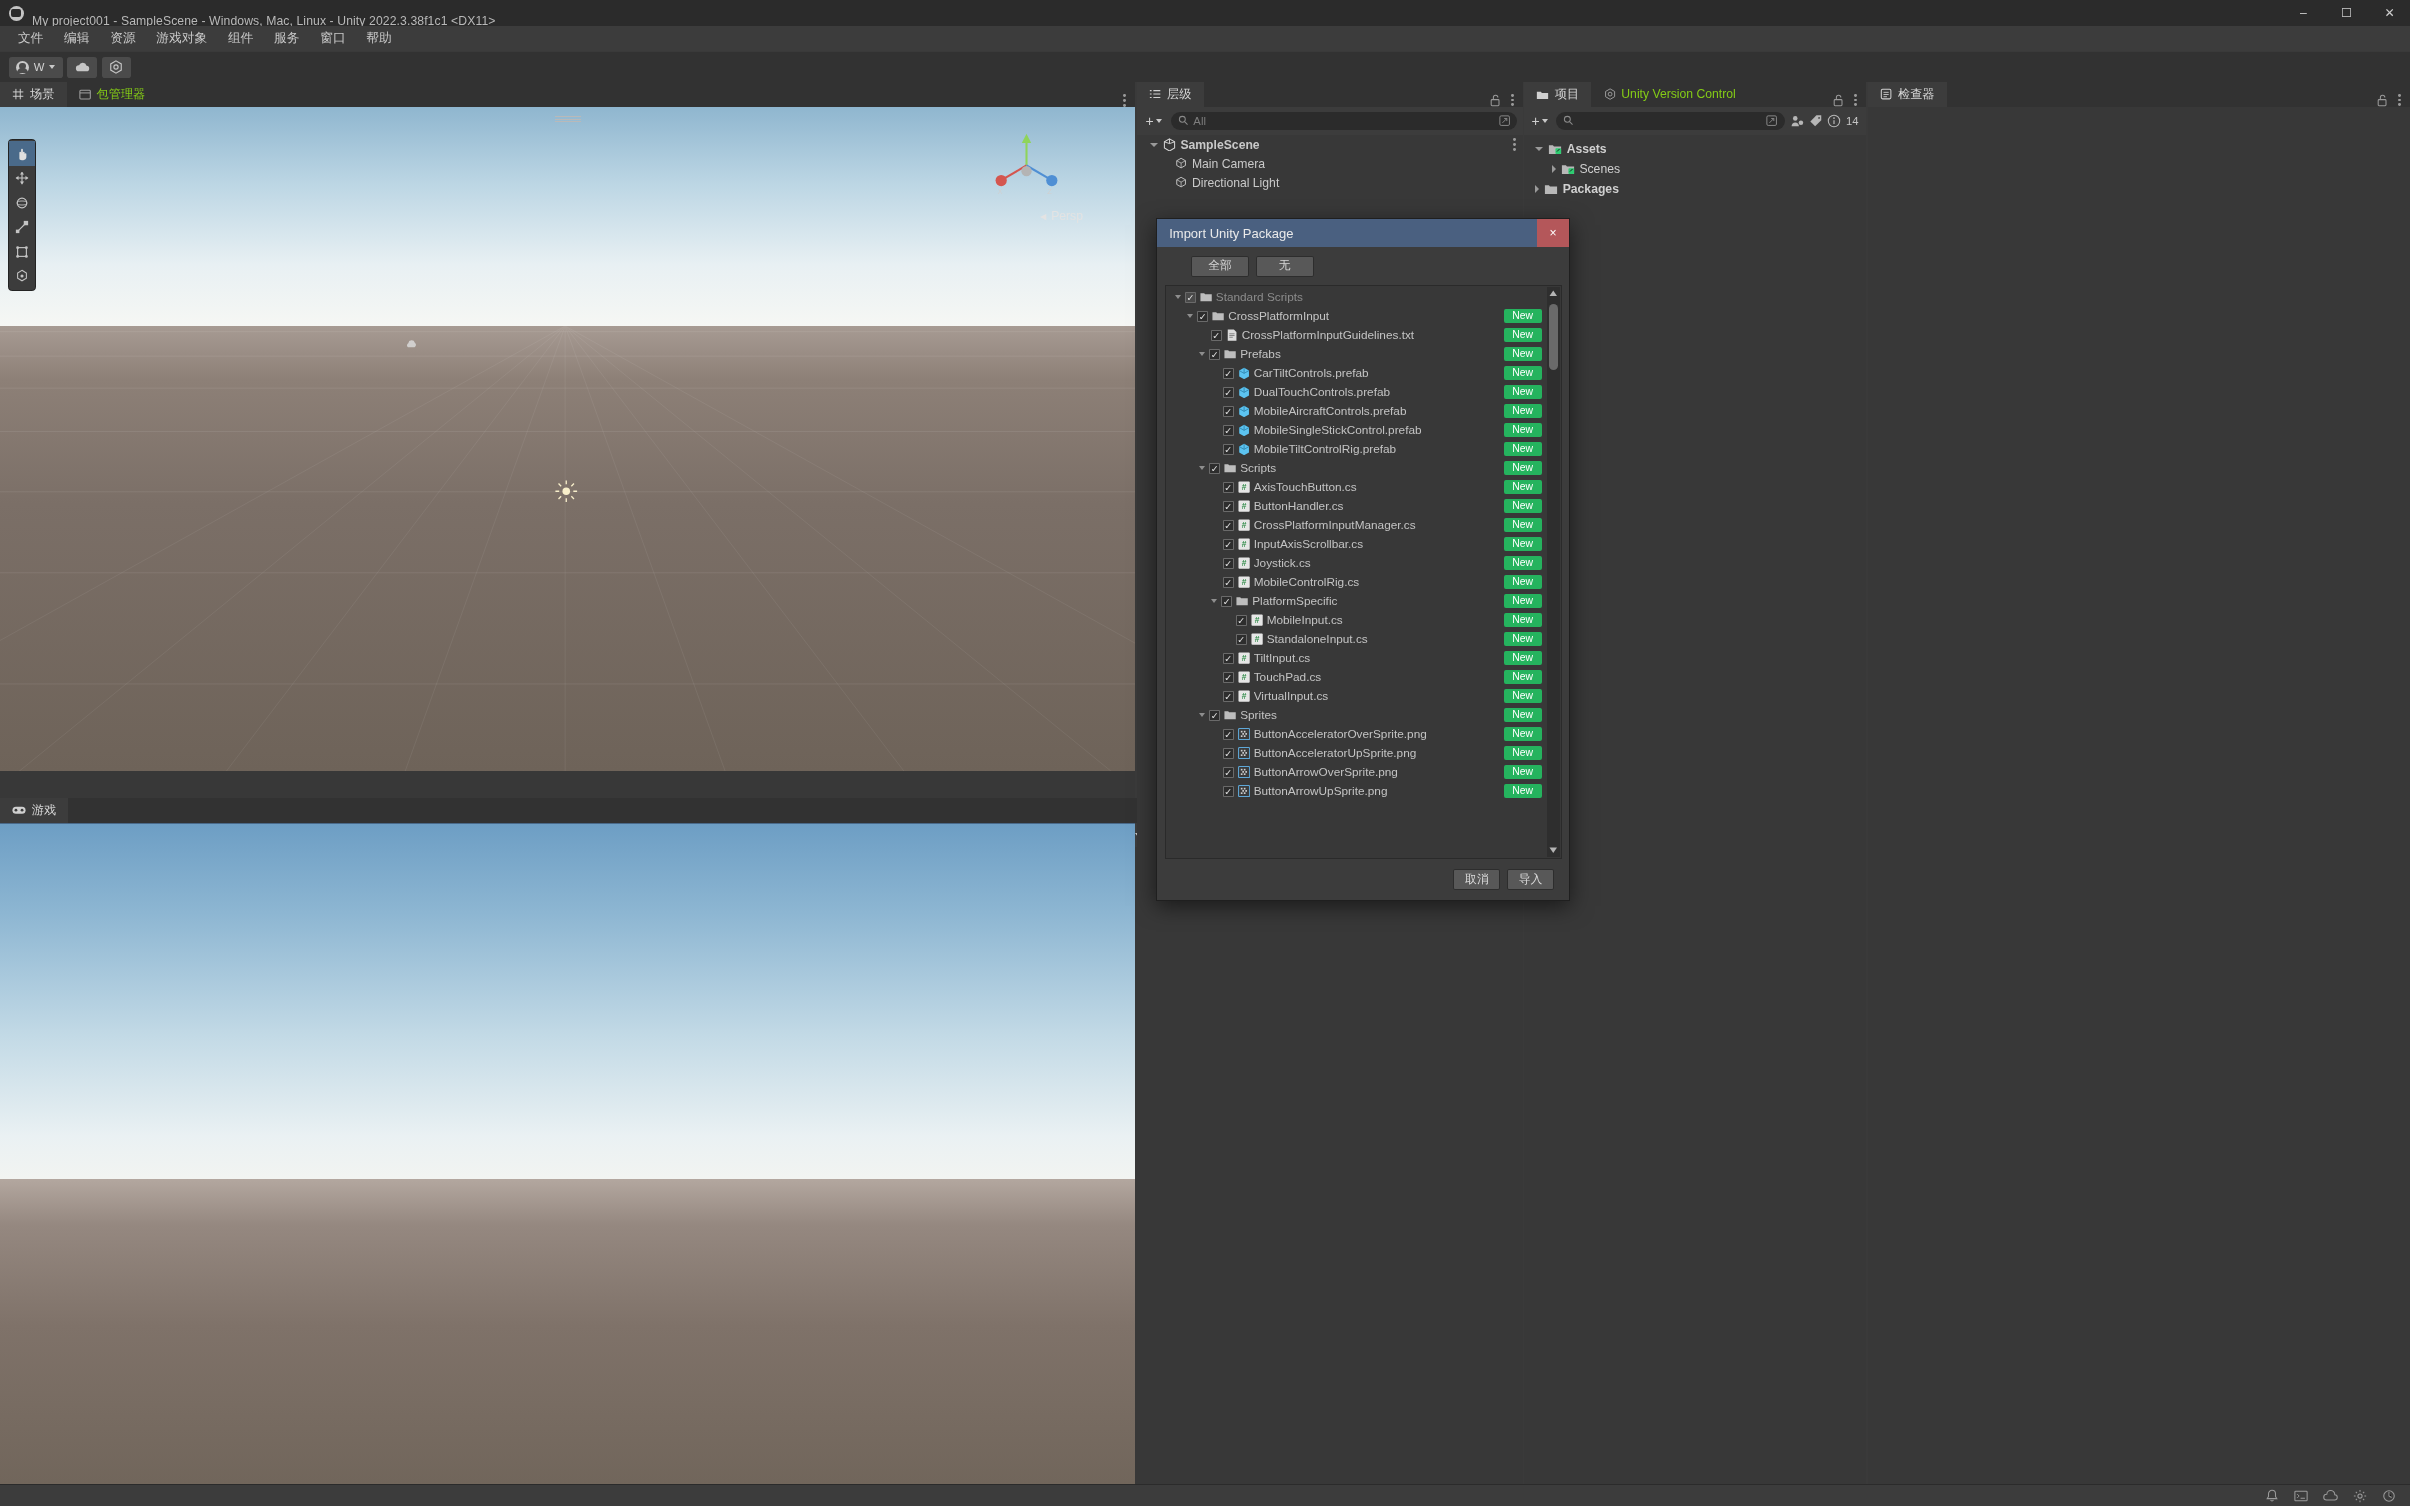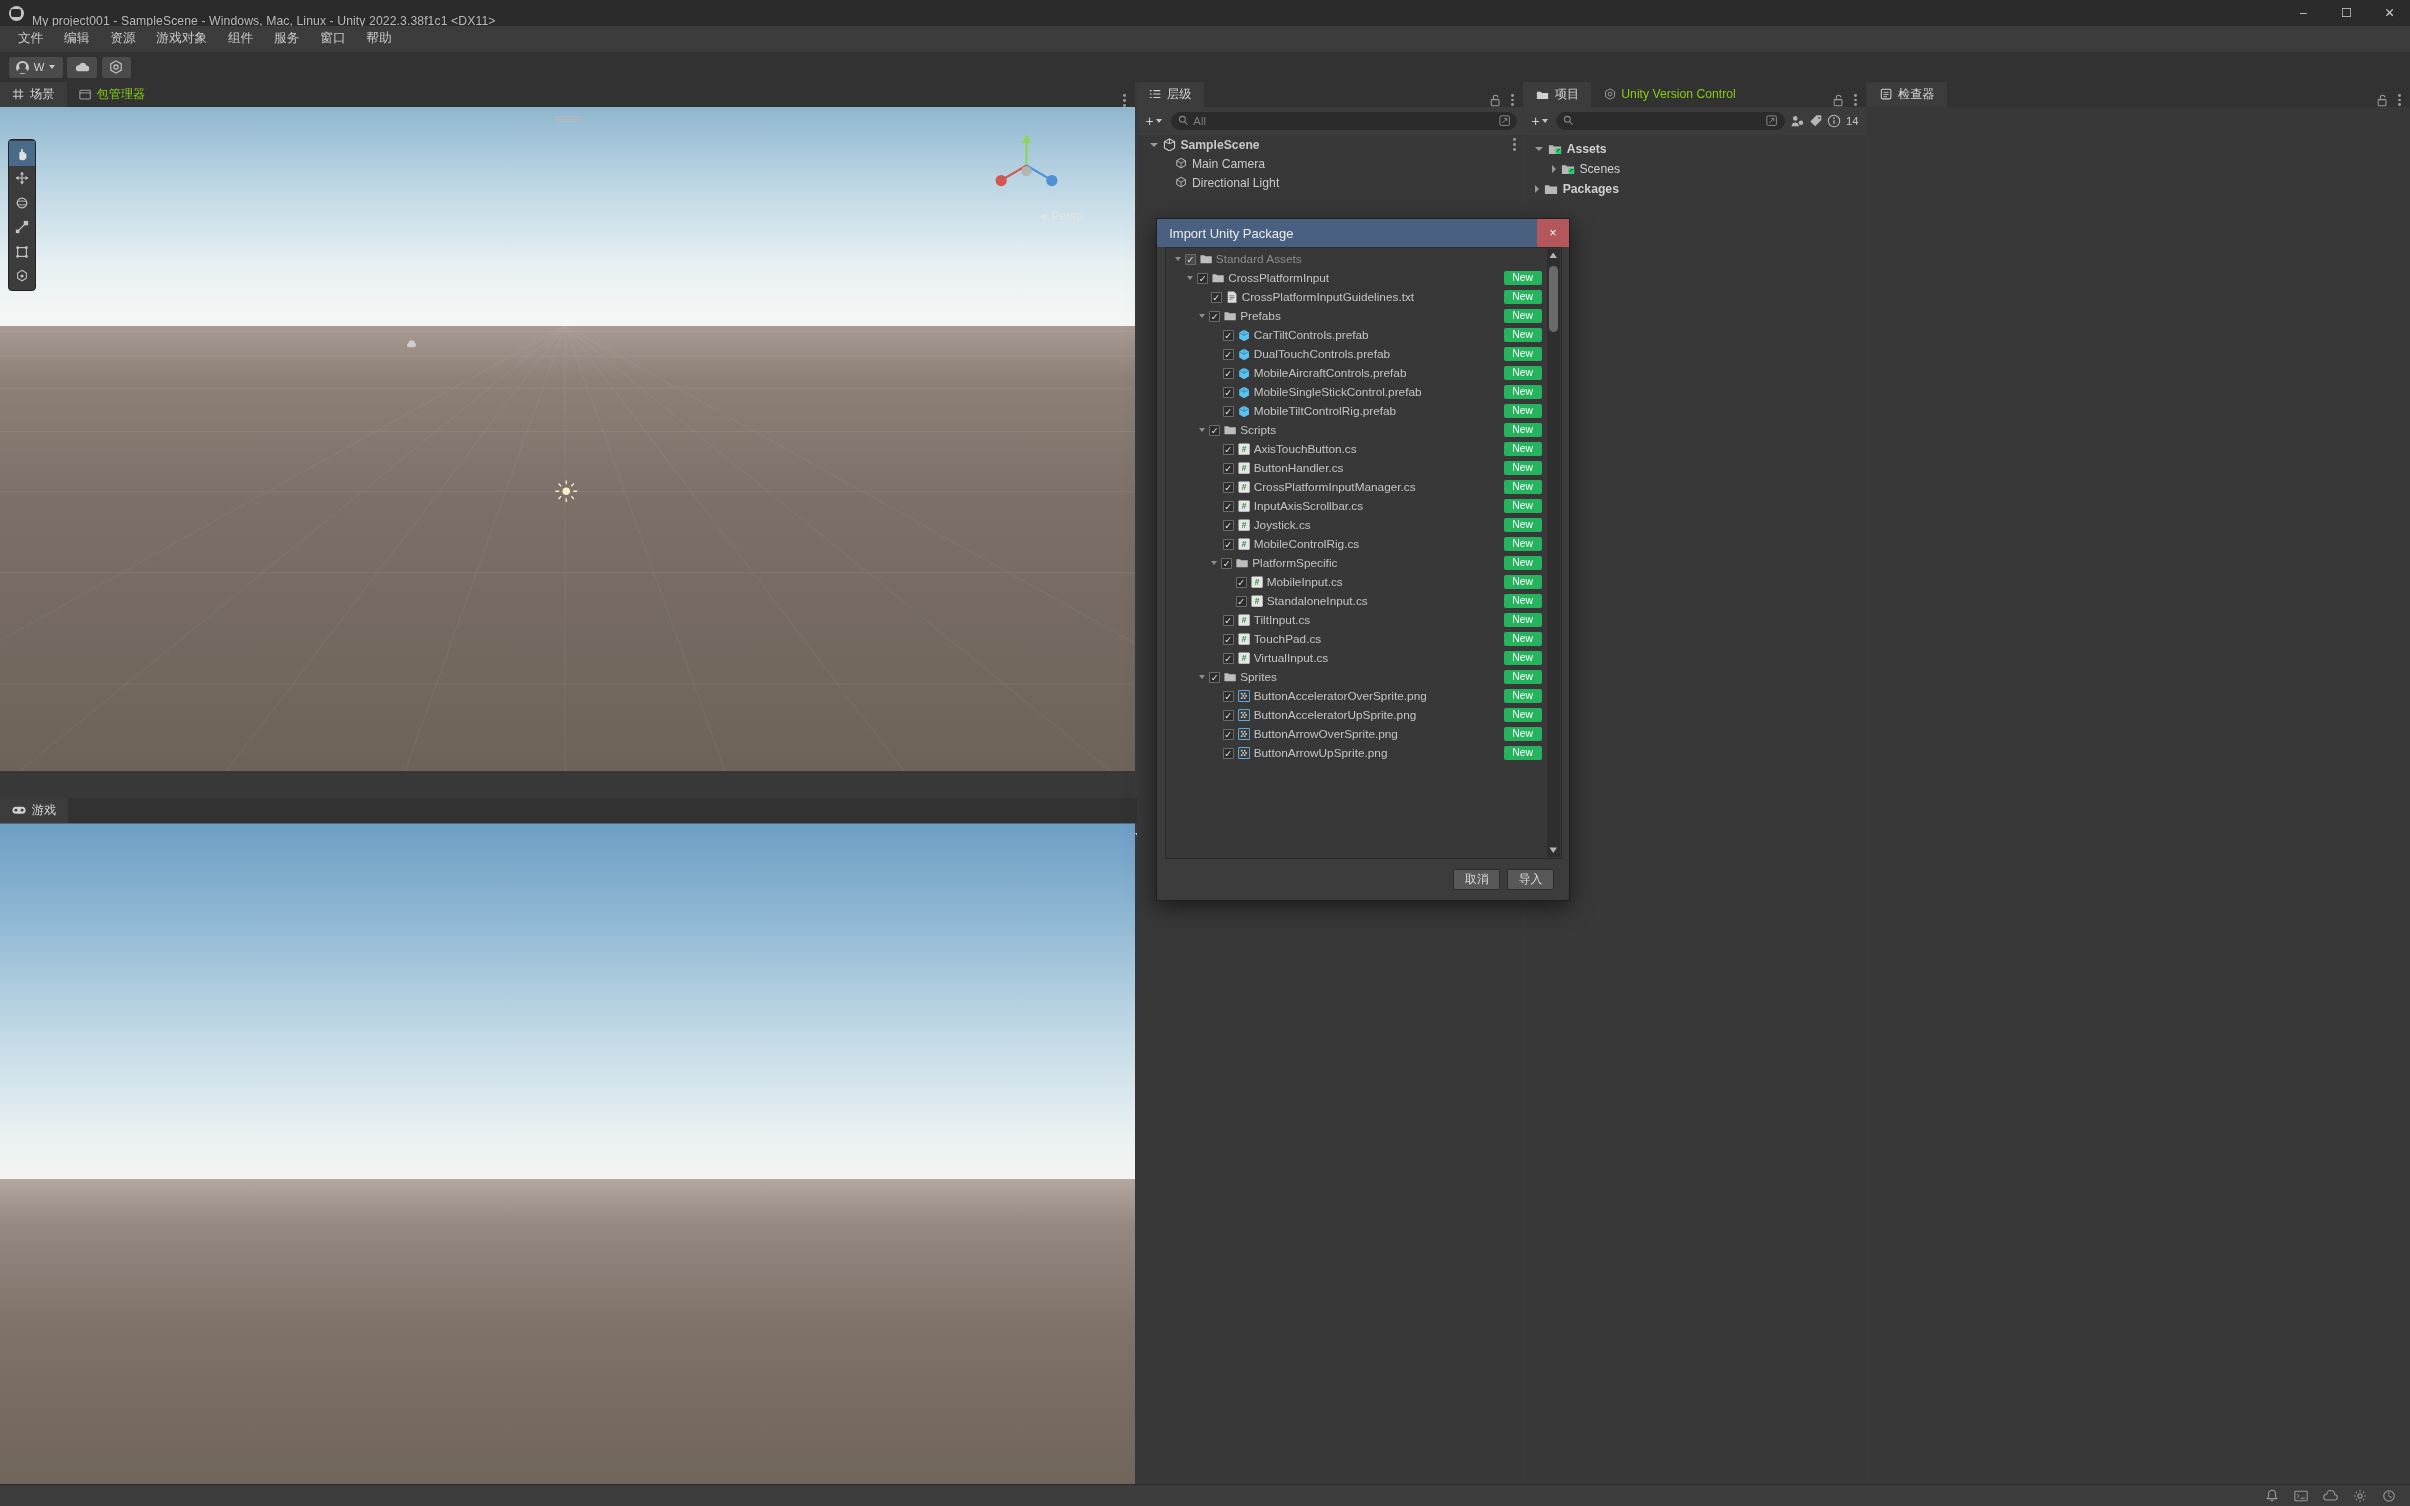--- a/index.html
+++ b/index.html
@@ -795,31 +795,35 @@
     </svg>
   </div>
 
   <div class="modal">
     <div class="modal-title">
       <span>Import Unity Package</span>
       <div class="modal-x">×</div>
     </div>
 
 
+    <div class="modal-btns">
+      <div class="mbtn">全部</div>
+      <div class="mbtn">无</div>
+    </div>
 
     <div class="modal-list">
       <div class="mlist-inner" id="mlist">
           <div class="m-row dim">
             <span style="display:inline-block;width:5.6px;flex:none"></span>
             <span class="tri-d"></span>
             <span class="cb gray">✓</span>
             <svg class="ic" viewBox="0 0 14 12">
               <path d="M0.5 1.5h4.3l1.1 1.3H13.5v8H0.5z" fill="#bdbdbd"></path>
             </svg>
-            <span style="white-space:nowrap;overflow:hidden">Standard Assets</span>
+            <span style="white-space:nowrap;overflow:hidden">Standard Scripts</span>
           </div>
           <div class="m-row">
             <span style="display:inline-block;width:18px;flex:none"></span>
             <span class="tri-d"></span>
             <span class="cb">✓</span>
             <svg class="ic" viewBox="0 0 14 12">
               <path d="M0.5 1.5h4.3l1.1 1.3H13.5v8H0.5z" fill="#bdbdbd"></path>
             </svg>
             <span style="white-space:nowrap;overflow:hidden">CrossPlatformInput</span>
             <span class="newbadge">New</span>

